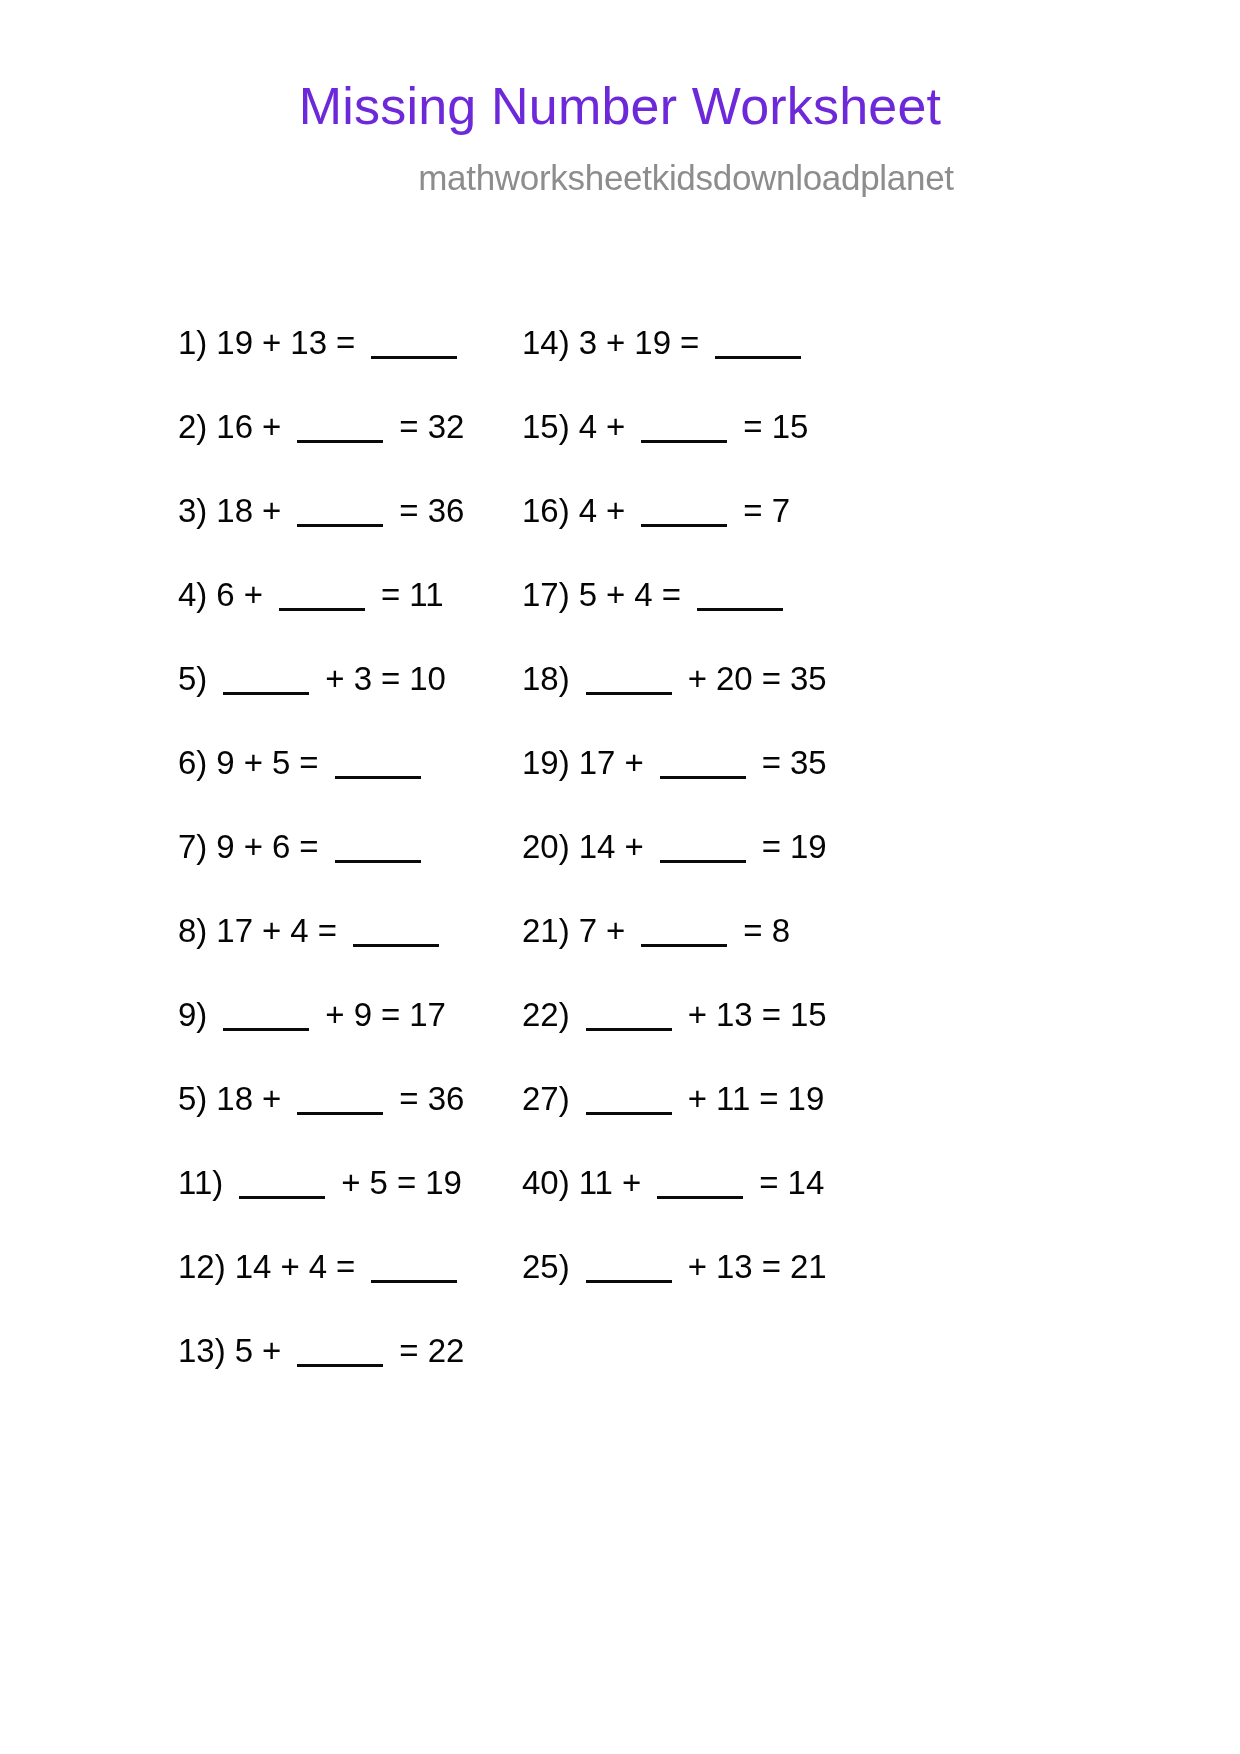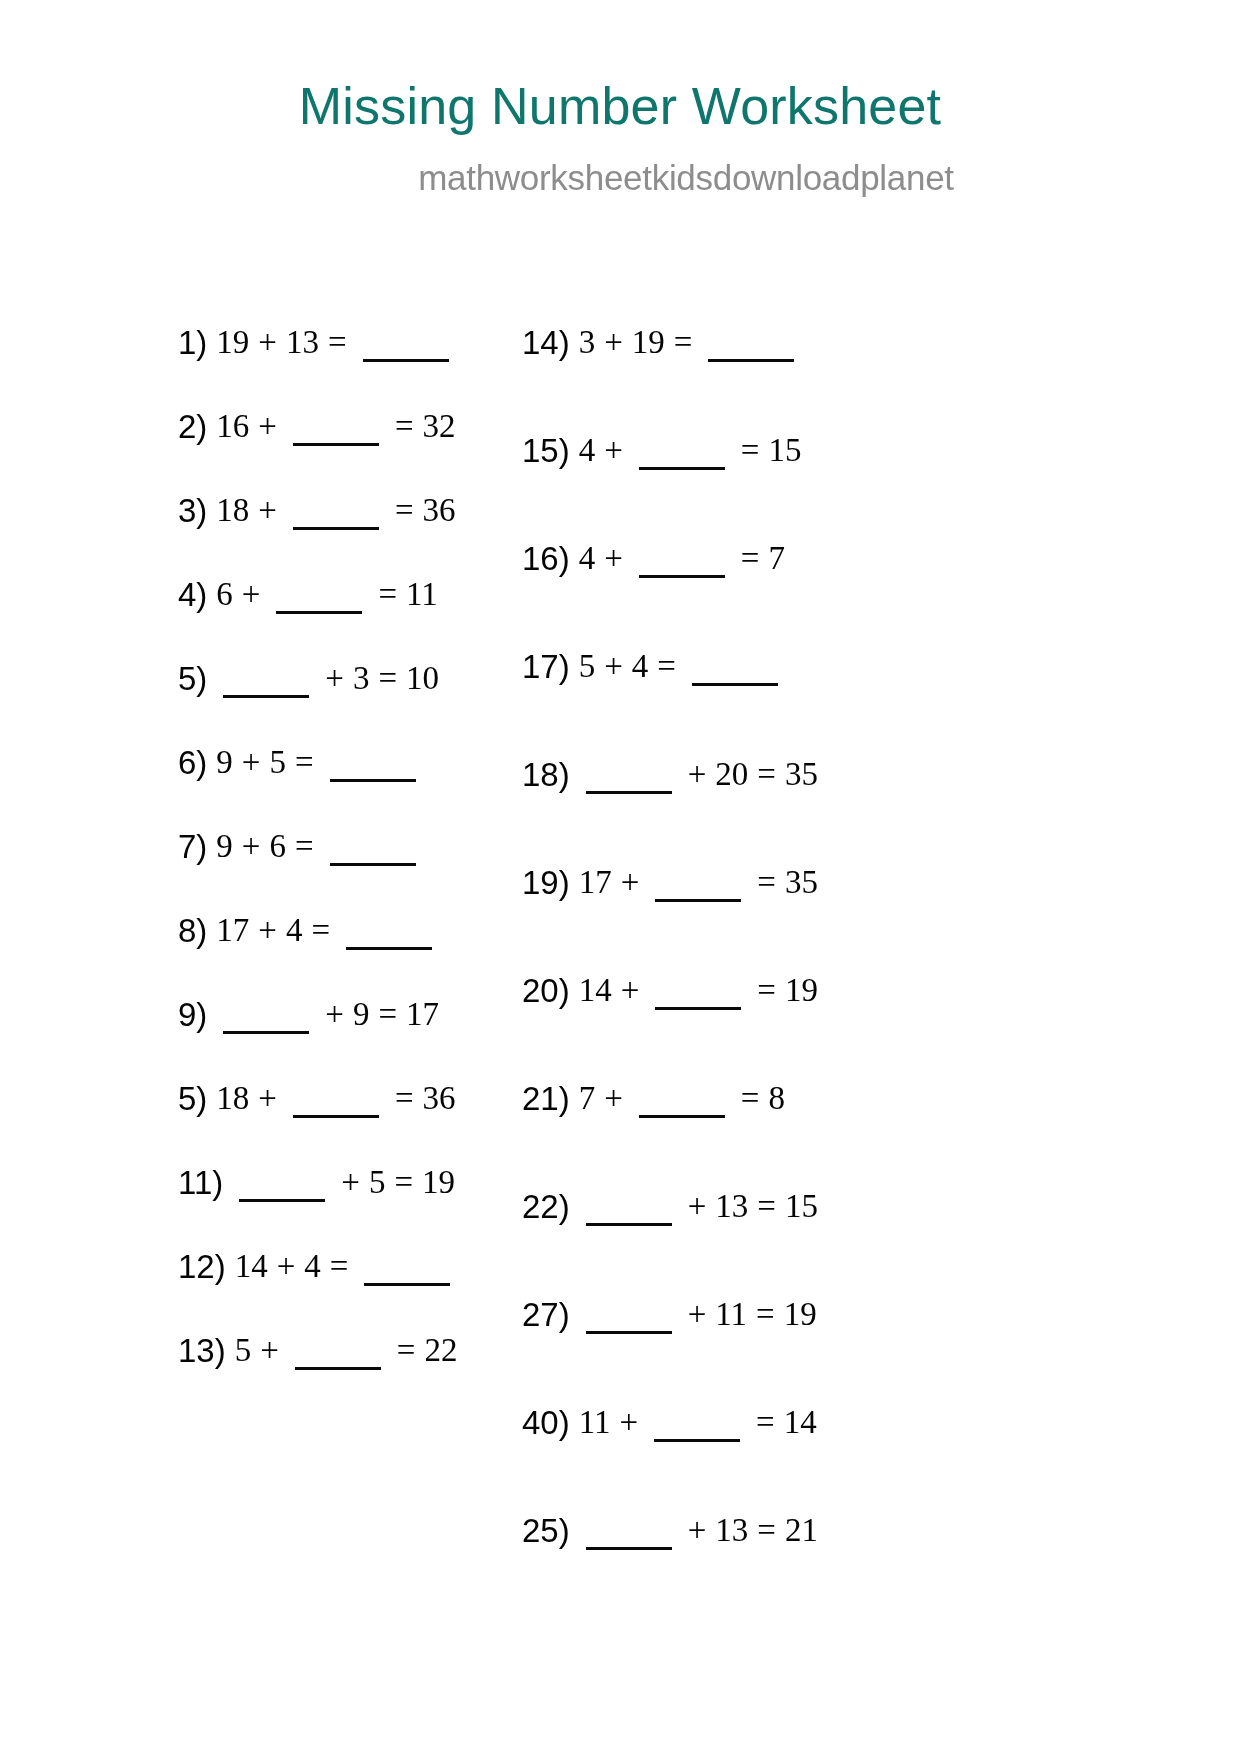--- a/index.html
+++ b/index.html
@@ -30,21 +30,21 @@
     left: 0;
     top: 78px;
     width: 1240px;
     text-align: center;
   }
   .worksheet-title {
     font-size: 52px;
     font-weight: 400;
     letter-spacing: 0.2px;
     line-height: 1.08;
-    color: #0f766e;
+    color: #6d28d9;
     margin: 0;
     padding: 0;
     white-space: nowrap;
   }
   .subtitle-row {
     position: absolute;
     left: 12px;
     top: 158px;
     width: 1240px;
     text-align: center;
@@ -75,39 +75,37 @@
   }
   .column-left {
     width: 450px;
     padding-left: 178px;
     box-sizing: border-box;
   }
   .column-right {
     width: 460px;
     padding-left: 72px;
     box-sizing: border-box;
-    gap: 24px;
   }
 
   .problem {
     height: 84px;
     display: flex;
     align-items: center;
     white-space: nowrap;
     font-size: 33px;
     line-height: 1;
     color: #050505;
   }
   .problem .num {
     margin-right: 9px;
   }
   .problem .expr {
     display: inline-flex;
-    align-items: center;
-    font-family: Liberation Serif, serif;
+    align-items: flex-start;
   }
   .token {
     display: inline-block;
   }
   .sp {
     display: inline-block;
     width: 9px;
   }
   .blank {
     display: inline-block;

